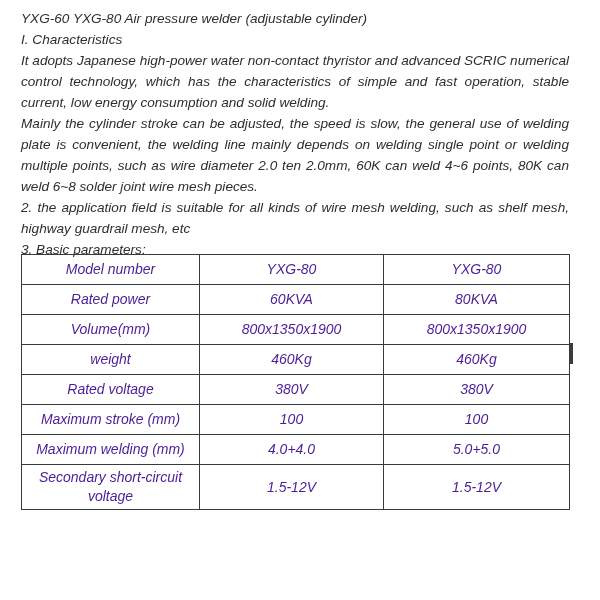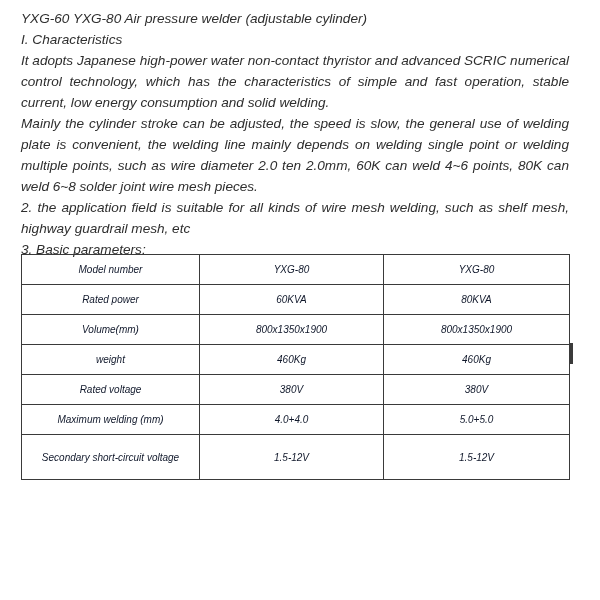--- a/index.html
+++ b/index.html
@@ -60,22 +60,22 @@
   }
 
   
   .spec-table {
     position: absolute;
     left: 21px;
     top: 254px;
     width: 548px;
     border-collapse: collapse;
     table-layout: fixed;
-    font-size: 10px;
-    color: #0f172a;
+    font-size: 14px;
+    color: #4c1d95;
   }
   .spec-table td {
     border: 1px solid #3a3a3a;
     text-align: center;
     vertical-align: middle;
     padding: 0 4px;
     line-height: 19px;
     height: 30px;
     box-sizing: border-box;
   }
@@ -143,20 +143,25 @@
           <td>weight</td>
           <td>460Kg</td>
           <td>460Kg</td>
         </tr>
         <tr>
           <td>Rated voltage</td>
           <td>380V</td>
           <td>380V</td>
         </tr>
         <tr>
+          <td>Maximum stroke (mm)</td>
+          <td>100</td>
+          <td>100</td>
+        </tr>
+        <tr>
           <td>Maximum welding (mm)</td>
           <td>4.0+4.0</td>
           <td>5.0+5.0</td>
         </tr>
         <tr class="tall">
           <td>Secondary short-circuit voltage</td>
           <td>1.5-12V</td>
           <td>1.5-12V</td>
         </tr>
       </tbody>

